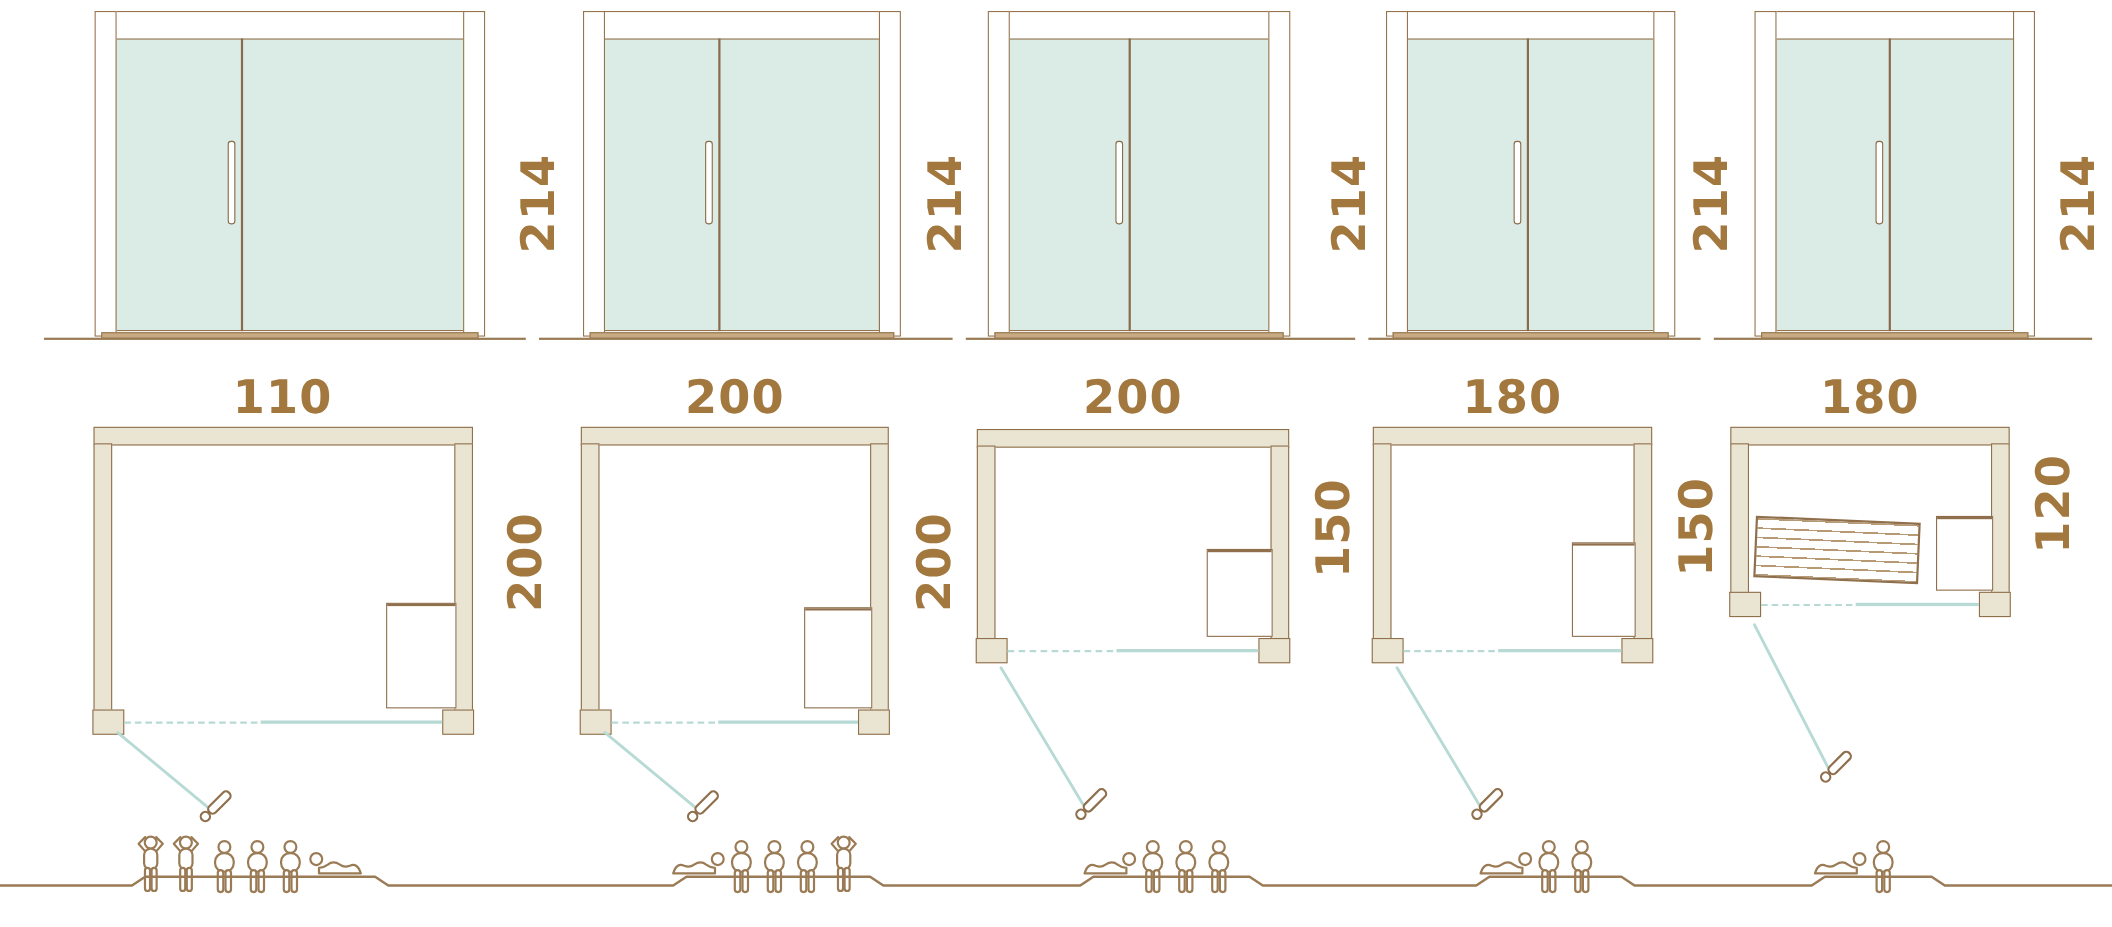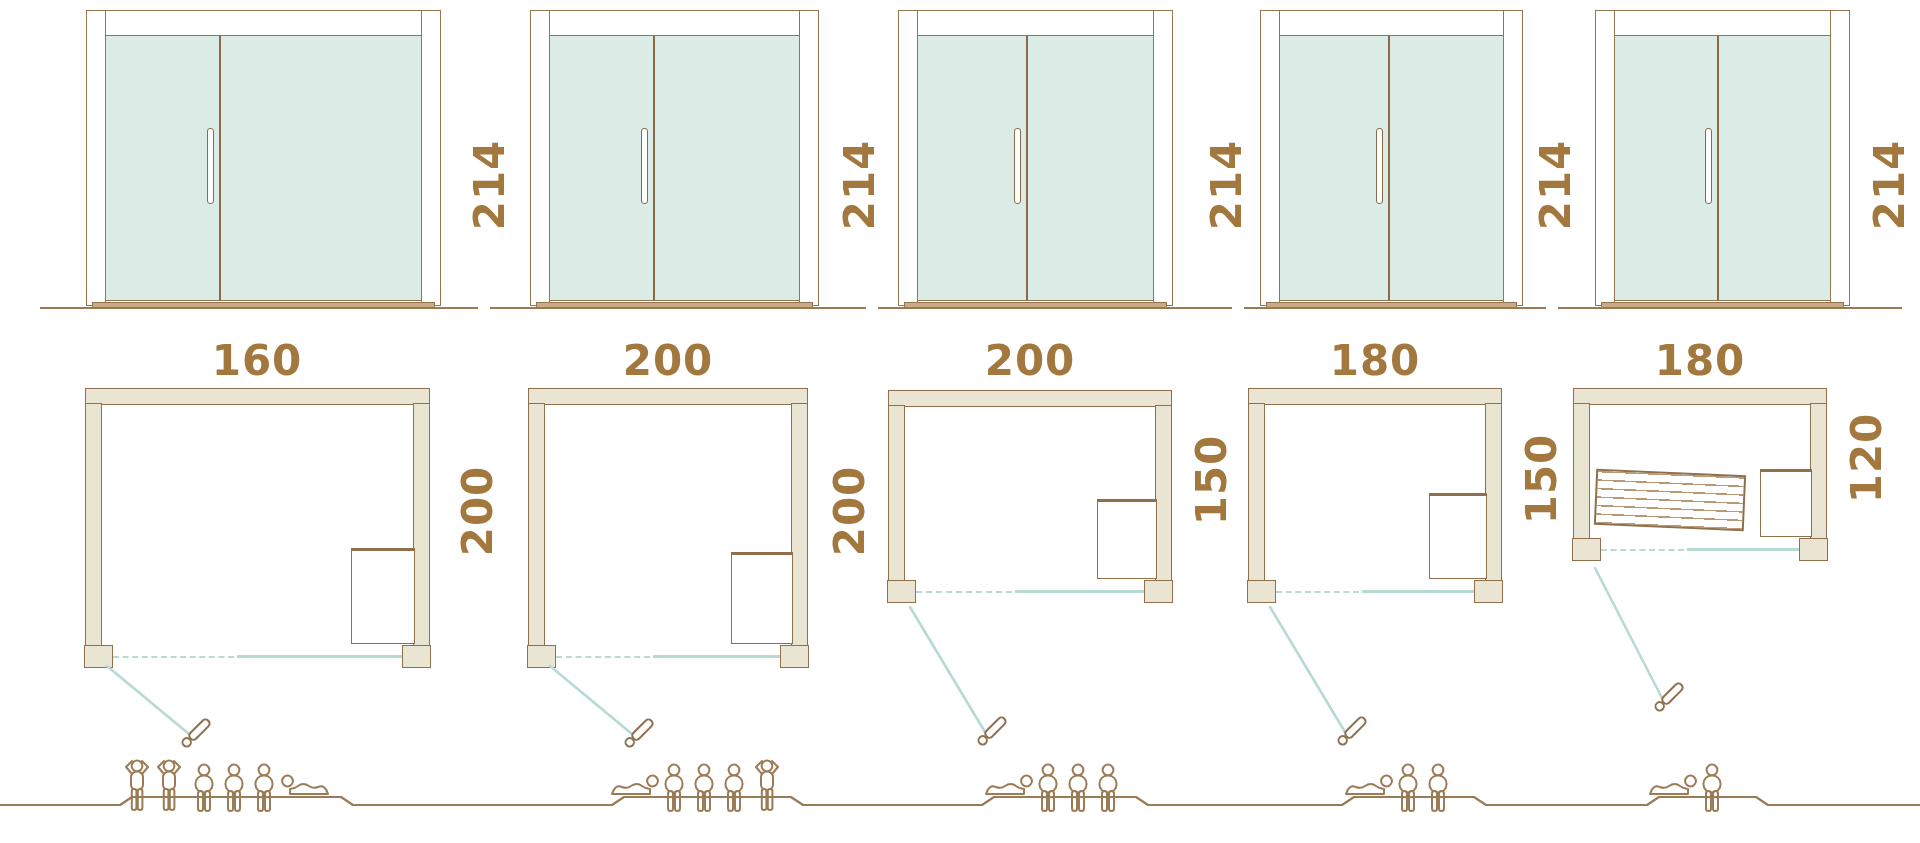--- a/index.html
+++ b/index.html
@@ -91,21 +91,21 @@
     <div class="door" style="left:86px;width:355px">
       <div class="lintel"></div>
       <div class="glass"></div>
       <div class="gdiv" style="left:133px"></div>
       <div class="handle" style="left:121px"></div>
       <div class="dpost l"></div>
       <div class="dpost r"></div>
       <div class="sill"></div>
     </div>
     <div class="dim vd" style="left:435px;top:163px">214</div>
-    <div class="dim h" style="left:177px;top:339px">160</div>
+    <div class="dim h" style="left:177px;top:339px">110</div>
     <div class="plan" style="left:85px;top:388px;width:345px;height:277px">
       <div class="interior">
         <div class="slats"></div>
       </div>
       <div class="wall wt"></div>
       <div class="wall wl"></div>
       <div class="wall wr"></div>
       <div class="heater" style="width:64px;height:96px">
         <div class="hcore"></div>
       </div>

